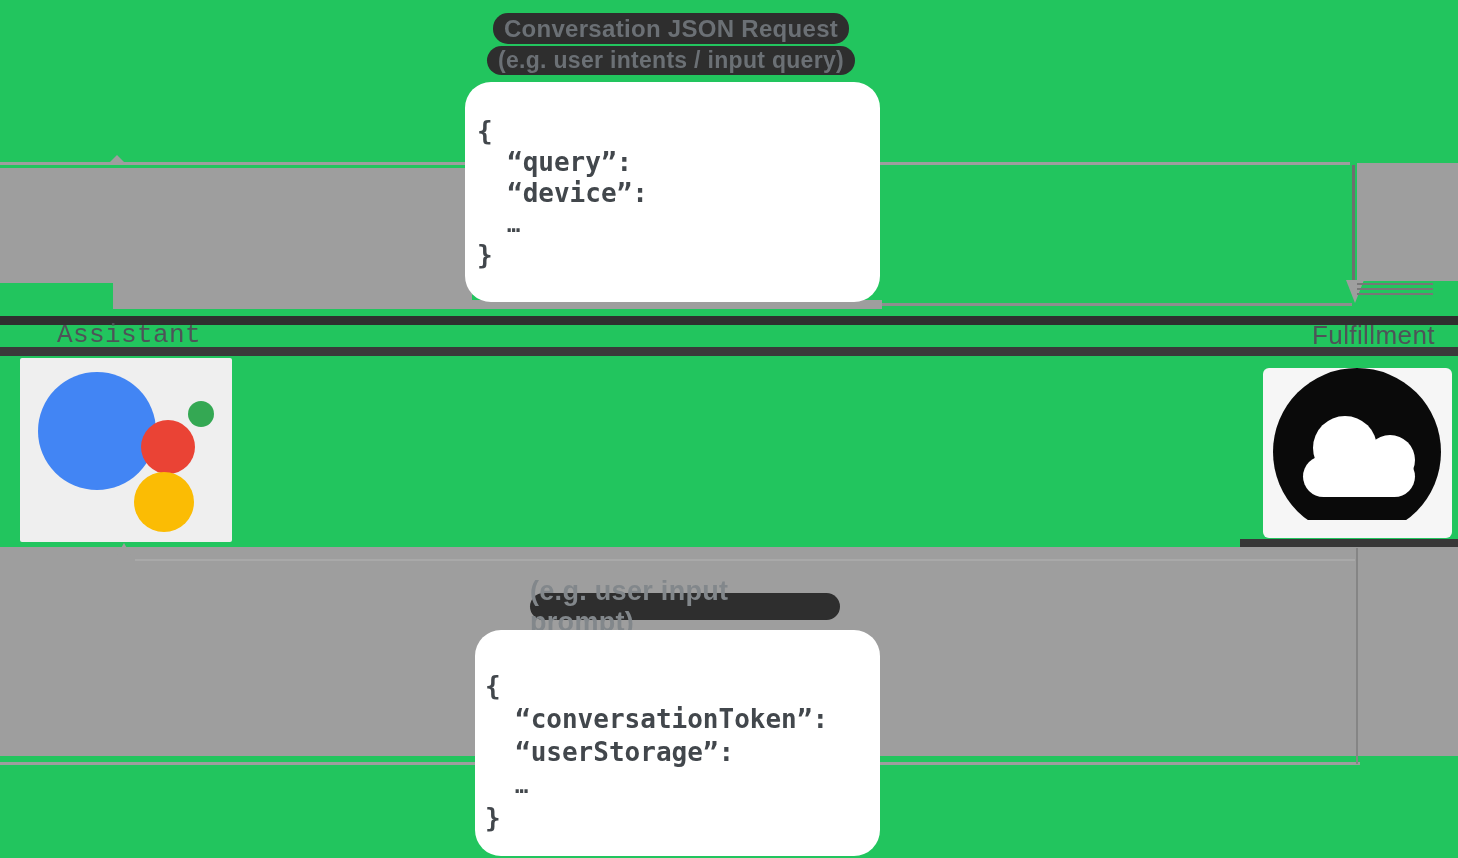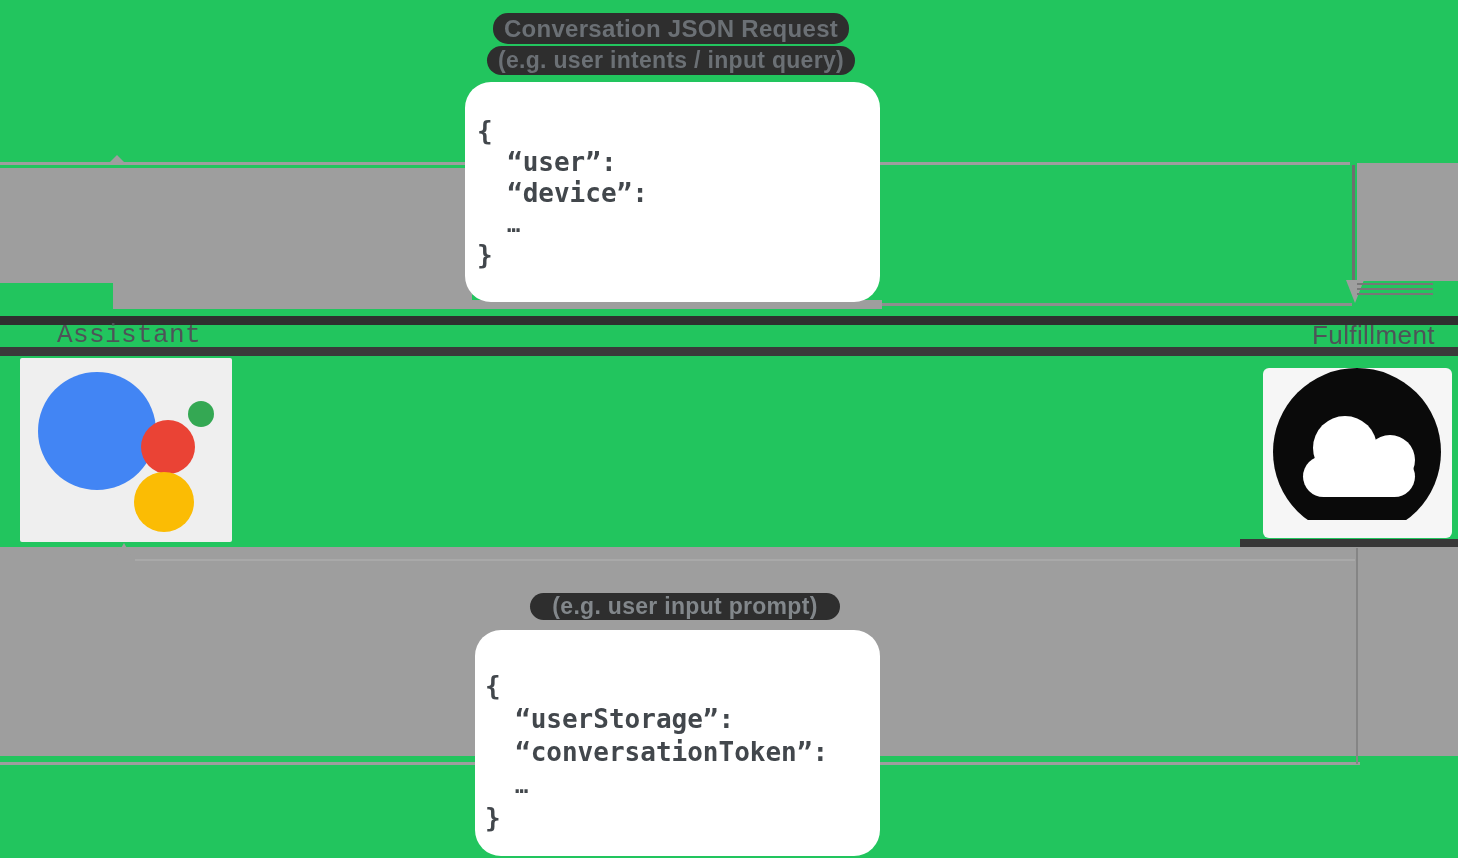--- a/index.html
+++ b/index.html
@@ -58,21 +58,21 @@
   <div class="abs grayline" style="left:882px;top:303px;width:470px;height:3px;"></div>
   <div class="abs" style="left:1352px;top:165px;width:3px;height:115px;background:#6f6f6f;"></div>
   <div class="abs tri-down" style="left:1346px;top:280px;"></div>
   <div class="abs gray" style="left:1357px;top:163px;width:101px;height:118px;"></div>
   <div class="abs" style="left:1357px;top:283px;width:76px;height:2px;background:#777;"></div>
   <div class="abs" style="left:1357px;top:288px;width:76px;height:2px;background:#777;"></div>
   <div class="abs" style="left:1357px;top:293px;width:76px;height:2px;background:#777;"></div>
 
   <div class="abs jsonbox" style="left:465px;top:82px;width:415px;height:220px;padding:34px 0 0 12px;box-sizing:border-box;">
     <div class="code-line">{</div>
-    <div class="code-line ind">“user”:</div>
+    <div class="code-line ind">“query”:</div>
     <div class="code-line ind">“device”:</div>
     <div class="code-line ind dots">…</div>
     <div class="code-line">}</div>
   </div>
 
   <div class="abs" style="left:0;top:316px;width:1458px;height:9px;background:#2f2f2f;"></div>
   <div class="abs" style="left:0;top:347px;width:1458px;height:9px;background:#3a3a3a;"></div>
 
   <div class="abs actor-label" style="left:57px;top:320px;font-family:Liberation Mono, monospace;">Assistant</div>
   <div class="abs actor-label" style="left:1312px;top:320px;">Fulfillment</div>
@@ -96,23 +96,23 @@
     </div>
   </div>
 
   <div class="abs" style="left:1240px;top:539px;width:218px;height:9px;background:#383838;"></div>
   <div class="abs gray" style="left:0;top:547px;width:1458px;height:209px;"></div>
   <div class="abs tri-up" style="left:114px;top:543px;"></div>
   <div class="abs" style="left:135px;top:559px;width:1220px;height:2px;background:#b5b5b5;opacity:.45;"></div>
   <div class="abs gray" style="left:0;top:762px;width:1360px;height:3px;"></div>
   <div class="abs" style="left:1356px;top:548px;width:2px;height:216px;background:#858585;"></div>
 
-  <div class="abs pill sub" style="left:530px;top:593px;width:310px;height:27px;font-size:23px;color:#82878b;">(e.g. user input prompt)</div>
+  <div class="abs pill sub" style="left:530px;top:593px;width:310px;height:27px;font-size:27px;color:#82878b;">(e.g. user input prompt)</div>
 
   <div class="abs jsonbox" style="left:475px;top:630px;width:405px;height:226px;padding:40px 0 0 10px;box-sizing:border-box;line-height:33px;">
     <div class="code-line">{</div>
+    <div class="code-line ind">“conversationToken”:</div>
     <div class="code-line ind">“userStorage”:</div>
-    <div class="code-line ind">“conversationToken”:</div>
     <div class="code-line ind dots">…</div>
     <div class="code-line">}</div>
   </div>
 
 </div>
 
 </body></html>

